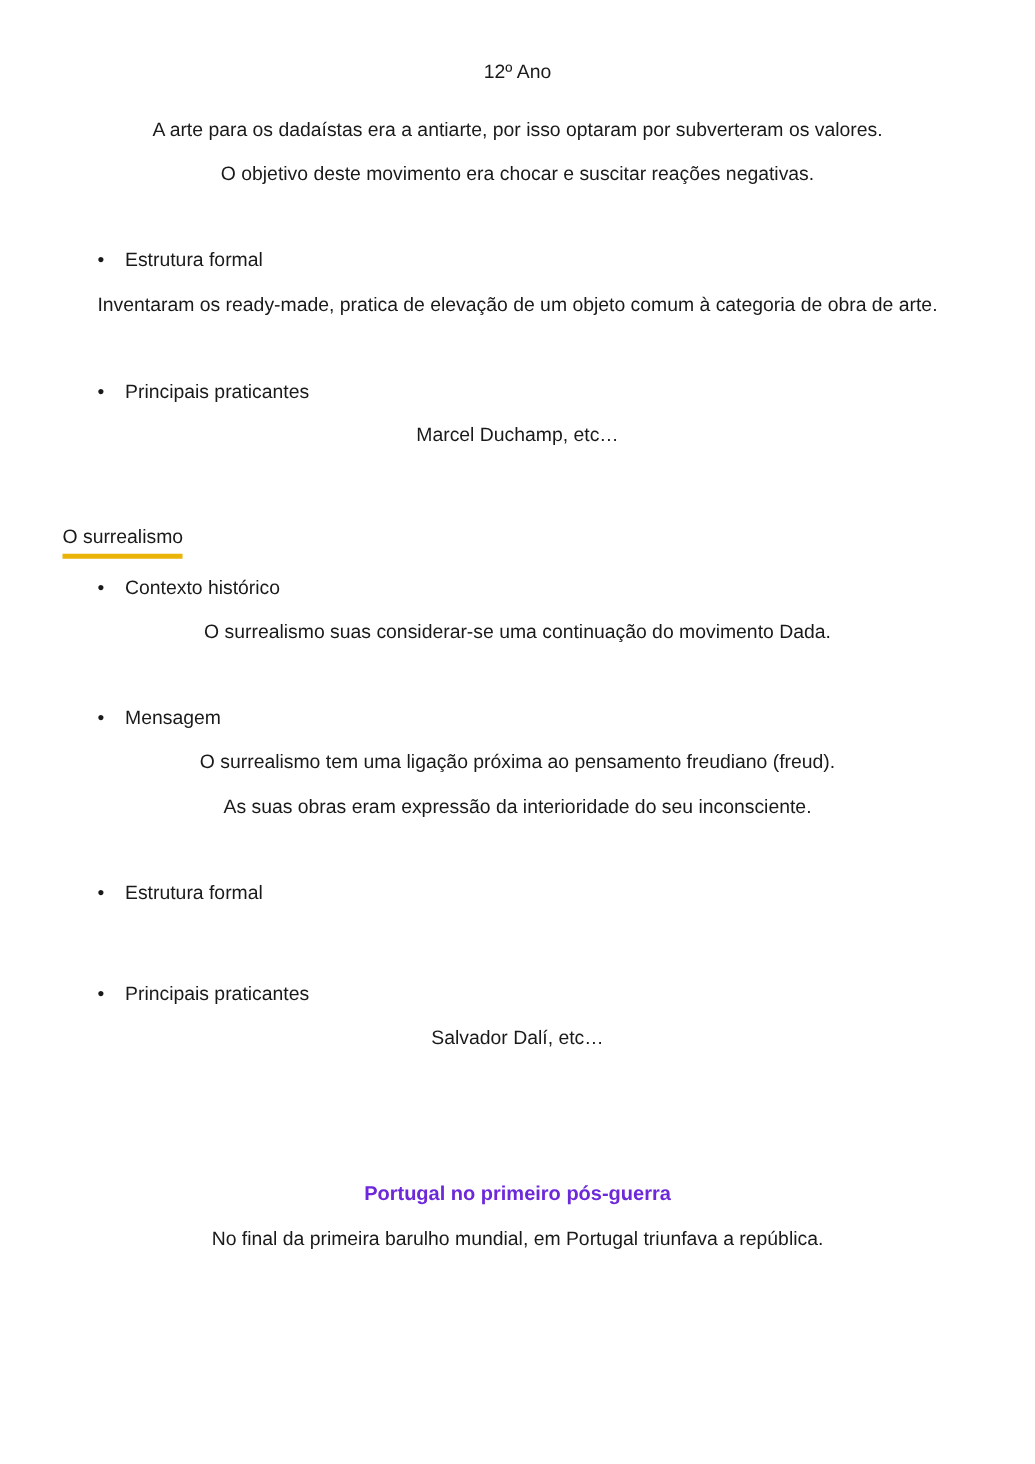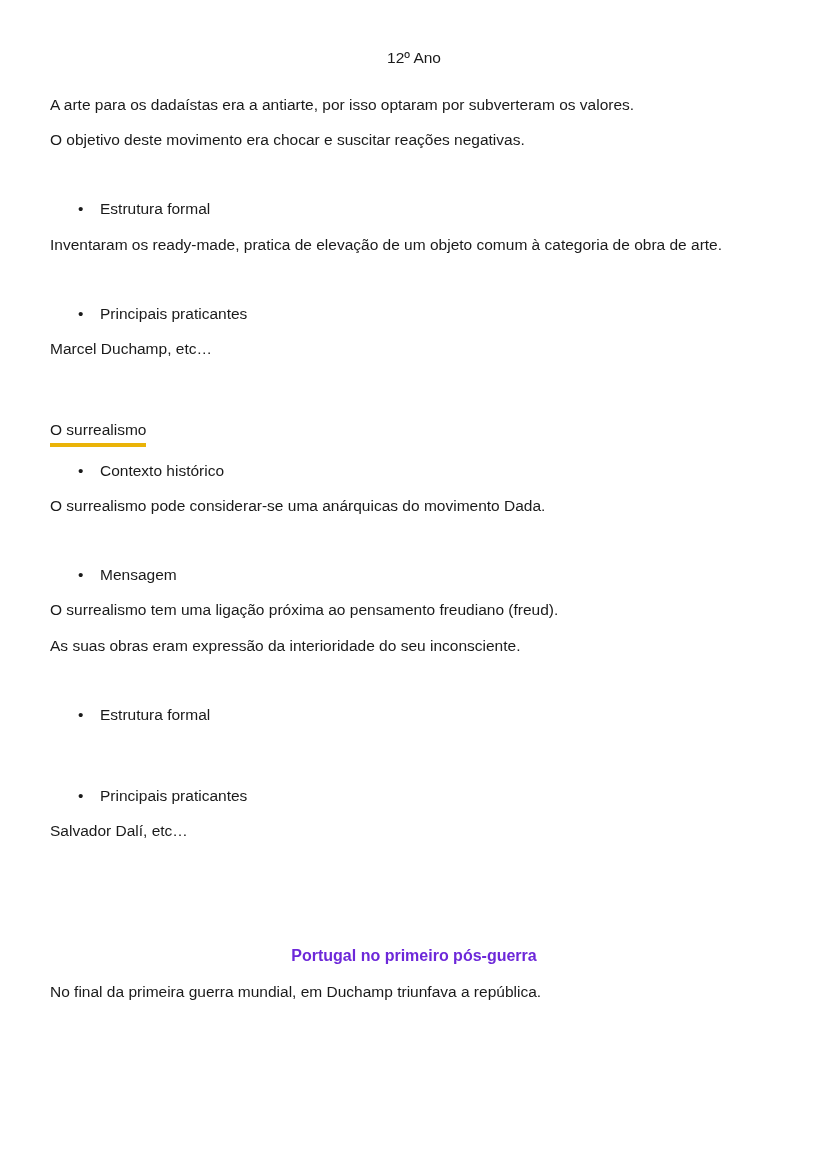--- a/index.html
+++ b/index.html
@@ -37,20 +37,21 @@
   .hdr-1 { margin-top: 48px; }
   .hdr-2 { margin-top: 23px; }
 
   
   .para {
     font-size: 15.5px;
     line-height: 1.5;
     color: #1a1a1a;
     margin: 0;
     padding: 0;
+    text-align: center;
   }
   .para + .para { margin-top: 12px; }
 
   .gap-sm { height: 12px; }
   .gap-md { height: 24px; }
   .gap-xl { height: 46px; }
 
   
   .bullet-row {
     position: relative;
@@ -141,21 +142,21 @@
 
     <div class="gap-sm"></div>
 
     <div class="bullet-row">
       <span class="dot">•</span>
       <span>Contexto histórico</span>
     </div>
 
     <div class="gap-sm"></div>
 
-    <p class="para">O surrealismo pode considerar-se uma anárquicas do movimento Dada.</p>
+    <p class="para">O surrealismo suas considerar-se uma continuação do movimento Dada.</p>
 
     <div class="gap-xl"></div>
 
     <div class="bullet-row">
       <span class="dot">•</span>
       <span>Mensagem</span>
     </div>
 
     <div class="gap-sm"></div>
 
@@ -183,18 +184,18 @@
 
     <p class="para">Salvador Dalí, etc…</p>
 
     <div class="gap-xl"></div>
     <div class="gap-md"></div>
 
     <div class="bold-center">Portugal no primeiro pós-guerra</div>
 
     <div class="gap-sm"></div>
 
-    <p class="para">No final da primeira guerra mundial, em Duchamp triunfava a república.</p>
+    <p class="para">No final da primeira barulho mundial, em Portugal triunfava a república.</p>
 
   </div>
 
   <div class="page-number">13</div>
 </div>
 
 </body></html>

